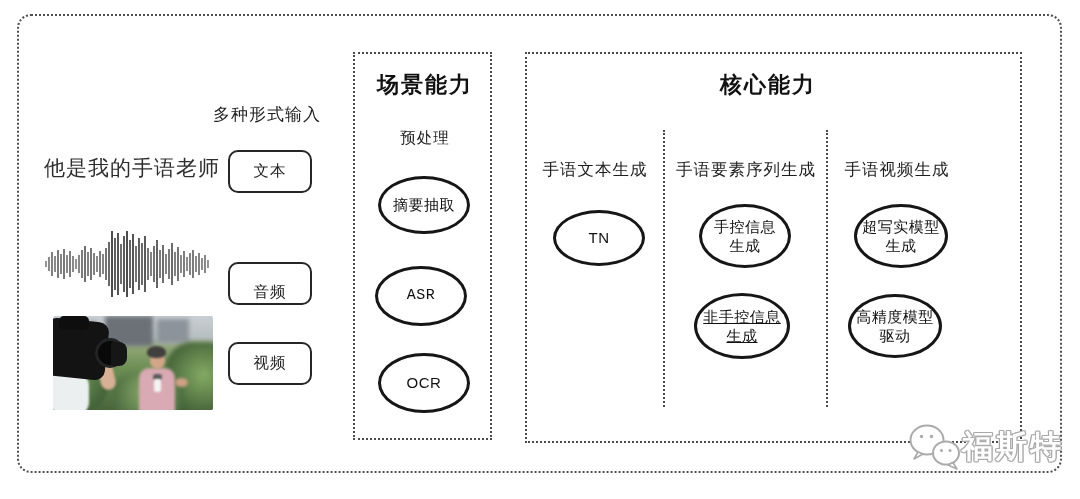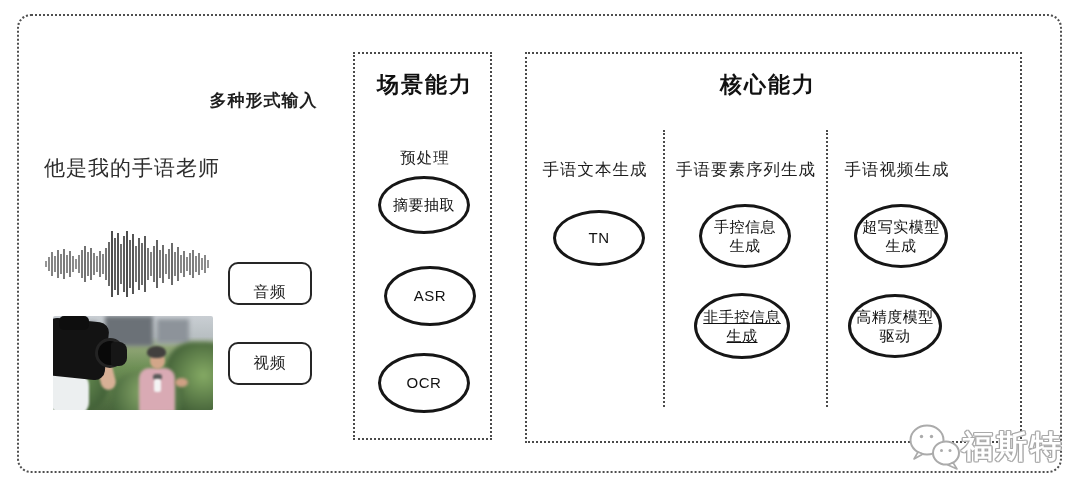--- a/index.html
+++ b/index.html
@@ -17,25 +17,25 @@
     position: absolute;
     left: 17px; top: 14px;
     width: 1045px; height: 459px;
     border: 2px dotted #4f4f4f;
     border-radius: 14px;
   }
 
   
   .input-label {
     position: absolute;
-    left: 206px; top: 89px;
+    left: 206px; top: 103px;
     width: 115px;
-    font-size: 17px; font-weight: 700; color: #1f1f1f;
-    letter-spacing: 1px;
-    text-align: center;
+    font-size: 17px; font-weight: 400; color: #1f1f1f;
+    letter-spacing: 1px;
+    text-align: right;
   }
   .sample-text {
     position: absolute;
     left: 44px; top: 154px;
     width: 172px;
     font-size: 21px; color: #2d2d2d;
     letter-spacing: 1px;
     white-space: nowrap;
   }
   .io-box {
@@ -123,21 +123,20 @@
   .scene-title { left: 70px; top: 16px; }
   .core-title  { left: 220px; top: 16px; margin-left: 21px; }
 
   .scene-sub {
     position: absolute;
     left: 70px; top: 74px;
     transform: translateX(-50%);
     font-size: 15.5px; color: #222;
     letter-spacing: 1px;
     white-space: nowrap;
-    margin-top: 20px;
   }
 
   .col-header {
     position: absolute;
     transform: translateX(-50%);
     font-size: 16.5px; font-weight: 500; color: #1d1d1d;
     letter-spacing: 1px;
     white-space: nowrap;
     top: 105px;
   }
@@ -162,21 +161,21 @@
     background: #fff;
     display: flex; align-items: center; justify-content: center;
     text-align: center;
     font-size: 15px; color: #111;
     line-height: 1.3;
     white-space: pre-line;
     letter-spacing: 0.5px;
   }
   
   .sn1 { left: 69px; top: 151px; width: 92px; height: 58px; }
-  .sn2 { left: 75px; top: 242px; width: 92px; height: 60px; }
+  .sn2 { left: 66px; top: 242px; width: 92px; height: 60px; font-family: Liberation Mono, monospace; }
   .sn3 { left: 69px; top: 329px; width: 92px; height: 60px; }
   
   .cn-tn   { left: 72px;  top: 184px; width: 92px; height: 56px; }
   .cn-fy   { left: 72px;  top: 271px; width: 92px; height: 62px; }
   .cn-sk   { left: 218px; top: 182px; width: 92px; height: 64px; }
   .cn-nsk  { left: 215px; top: 272px; width: 96px; height: 66px; text-decoration: underline; }
   .cn-cxs  { left: 374px; top: 182px; width: 94px; height: 64px; }
   .cn-gjd  { left: 368px; top: 272px; width: 94px; height: 64px; }
 
   
@@ -203,20 +202,23 @@
 <body>
 
 <div class="canvas">
 
   <div class="outer-frame"></div>
 
   <div class="input-label">多种形式输入</div>
 
   <div class="sample-text">他是我的手语老师</div>
 
+  <div class="io-box box-text">
+    <span>文本</span>
+  </div>
 
   <svg class="waveform" viewBox="0 0 168 72" id="wave-svg">
       <line x1="4" x2="4" y1="33" y2="39" stroke="#2e2e2e" stroke-width="1.7" stroke-opacity="0.59"></line>
       <line x1="7" x2="7" y1="29" y2="43" stroke="#2e2e2e" stroke-width="1.7" stroke-opacity="0.65"></line>
       <line x1="10" x2="10" y1="24" y2="48" stroke="#2e2e2e" stroke-width="1.7" stroke-opacity="0.71"></line>
       <line x1="13" x2="13" y1="28" y2="44" stroke="#2e2e2e" stroke-width="1.7" stroke-opacity="0.66"></line>
       <line x1="16" x2="16" y1="22" y2="50" stroke="#2e2e2e" stroke-width="1.7" stroke-opacity="0.74"></line>
       <line x1="19" x2="19" y1="26" y2="46" stroke="#2e2e2e" stroke-width="1.7" stroke-opacity="0.69"></line>
       <line x1="22" x2="22" y1="21" y2="51" stroke="#2e2e2e" stroke-width="1.7" stroke-opacity="0.75"></line>
       <line x1="25" x2="25" y1="27" y2="45" stroke="#2e2e2e" stroke-width="1.7" stroke-opacity="0.67"></line>

